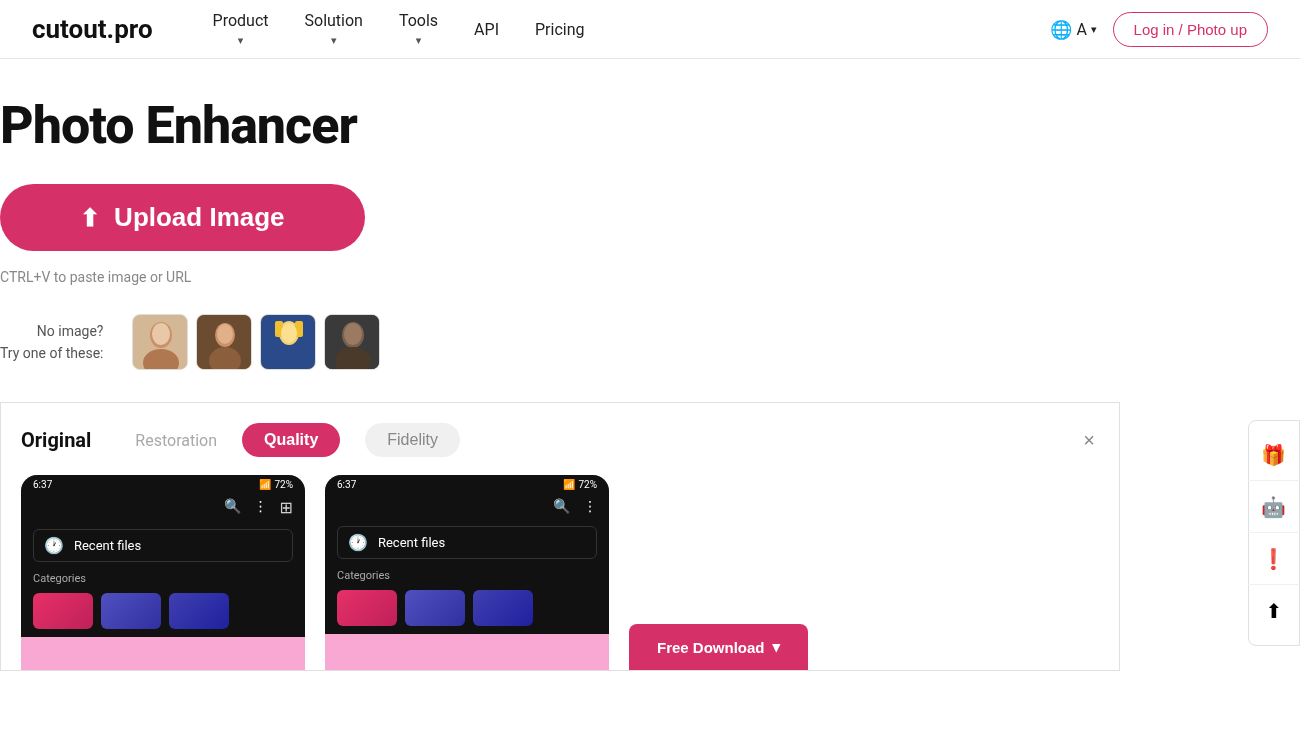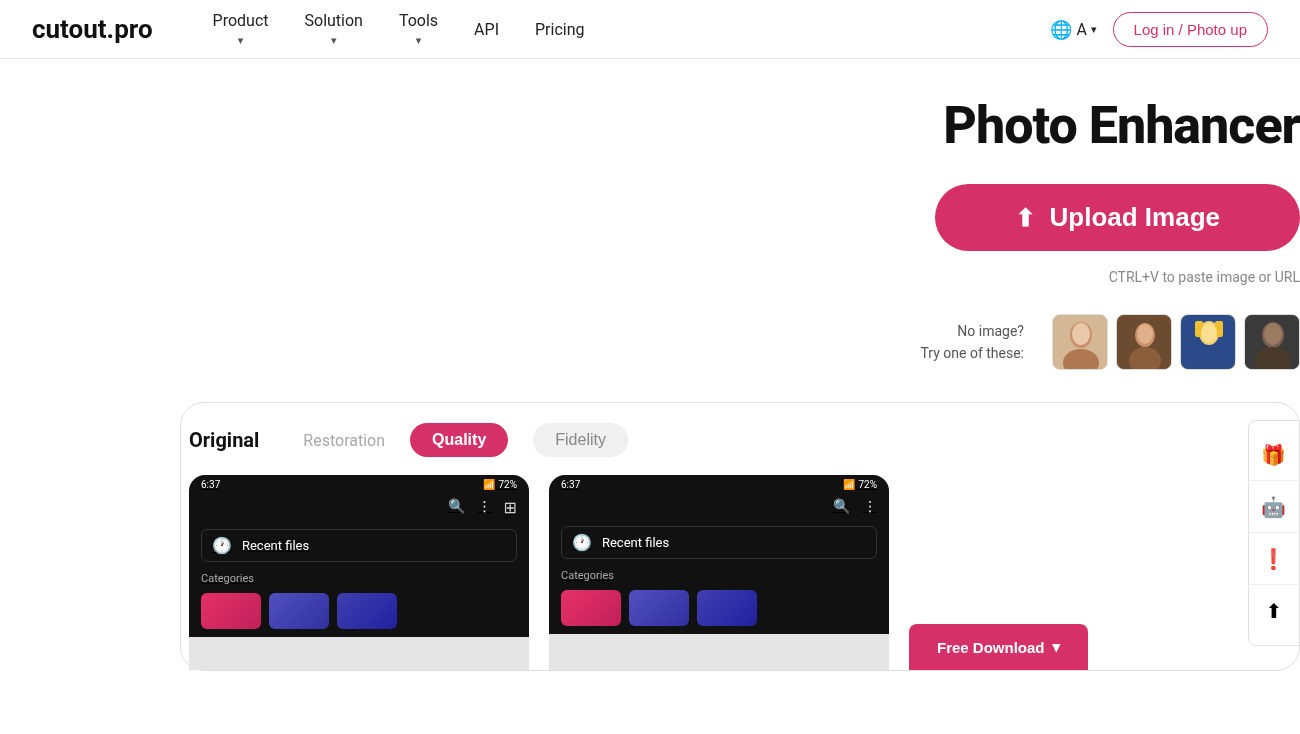--- a/index.html
+++ b/index.html
@@ -15,21 +15,21 @@
     .nav-item { font-size: 16px; color: #222; cursor: pointer; display: flex; align-items: center; gap: 4px; flex-direction: column; }
     .nav-item .chevron { font-size: 11px; color: #555; }
     .header-right { display: flex; align-items: center; gap: 16px; margin-left: auto; }
     .lang-btn { display: flex; align-items: center; gap: 4px; font-size: 16px; color: #222; cursor: pointer; }
     .login-btn {
       border: 1.5px solid #d63068; color: #d63068; background: #fff;
       padding: 8px 20px; border-radius: 24px; font-size: 15px; cursor: pointer; white-space: nowrap;
     }
 
     
-    .main { display: flex; flex-direction: column; align-items: flex-end; padding-top: 36px; }
+    .main { display: flex; flex-direction: column; align-items: flex-start; padding-top: 36px; }
     .page-title { font-size: 52px; font-weight: 800; color: #111; margin-bottom: 28px; letter-spacing: -1px; }
     .upload-btn {
       background: #d63068; border: none; color: #fff; font-size: 26px; font-weight: 700;
       padding: 18px 80px; border-radius: 40px; cursor: pointer; display: flex; align-items: center; gap: 14px;
       margin-bottom: 14px;
     }
     .upload-icon { font-size: 24px; }
     .drop-hint { color: #888; font-size: 14px; text-align: center; line-height: 1.8; margin-bottom: 24px; }
 
     
@@ -41,39 +41,39 @@
       background: #ccc; border: 1px solid #ddd;
     }
     
     .thumb-1 { background: linear-gradient(135deg, #e8d5c0 0%, #c9a98a 100%); }
     .thumb-2 { background: linear-gradient(135deg, #c8a87a 0%, #8b6340 100%); }
     .thumb-3 { background: linear-gradient(135deg, #f5c842 0%, #e8a020 100%); }
     .thumb-4 { background: linear-gradient(135deg, #6b6b6b 0%, #3a3a3a 100%); }
 
     
     .comparison-panel {
-      width: 1120px; background: #fff; border: 1px solid #e0e0e0; border-radius: 24px;
-      padding: 20px 24px 0 8px; position: relative;
+      width: 1120px; background: #fff; border: 1px solid #e0e0e0; border-radius: 0;
+      padding: 20px 24px 0 20px; position: relative;
     }
     .panel-header { display: flex; align-items: center; gap: 32px; margin-bottom: 18px; }
     .panel-original { font-size: 20px; font-weight: 700; color: #111; }
     .panel-tabs { display: flex; align-items: center; gap: 25px; margin-left: 12px; }
     .tab-label { font-size: 16px; color: #aaa; }
     .tab-btn {
       padding: 8px 22px; border-radius: 20px; font-size: 16px; cursor: pointer; border: none;
     }
     .tab-quality { background: #d63068; color: #fff; font-weight: 600; }
     .tab-fidelity { background: #f0f0f0; color: #888; font-weight: 500; }
     .close-btn { margin-left: auto; font-size: 20px; color: #888; cursor: pointer; background: none; border: none; }
 
     
     .screenshots { display: flex; gap: 20px; }
     .screenshot-box {
-      width: 340px; height: 195px; background: #e5e5e5; border-radius: 16px 16px 0 0;
-      overflow: hidden; position: relative; flex-shrink: 0; text-decoration: underline;
+      width: 284px; height: 195px; background: #f9a8d4; border-radius: 16px 16px 0 0;
+      overflow: hidden; position: relative; flex-shrink: 0;
     }
     .phone-statusbar {
       background: #111; color: #fff; font-size: 10px; padding: 4px 12px;
       display: flex; justify-content: space-between; align-items: center;
     }
     .phone-toolbar {
       background: #111; color: #fff; display: flex; justify-content: flex-end;
       padding: 4px 12px; gap: 12px; font-size: 14px;
     }
     .phone-content { background: #111; padding: 8px 12px; }

